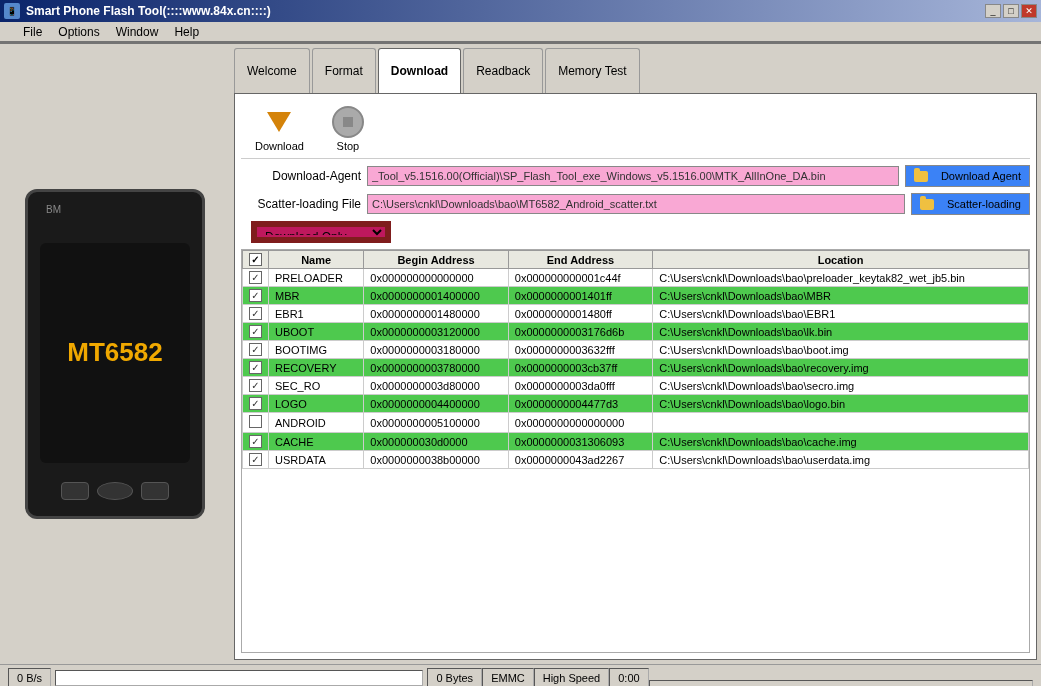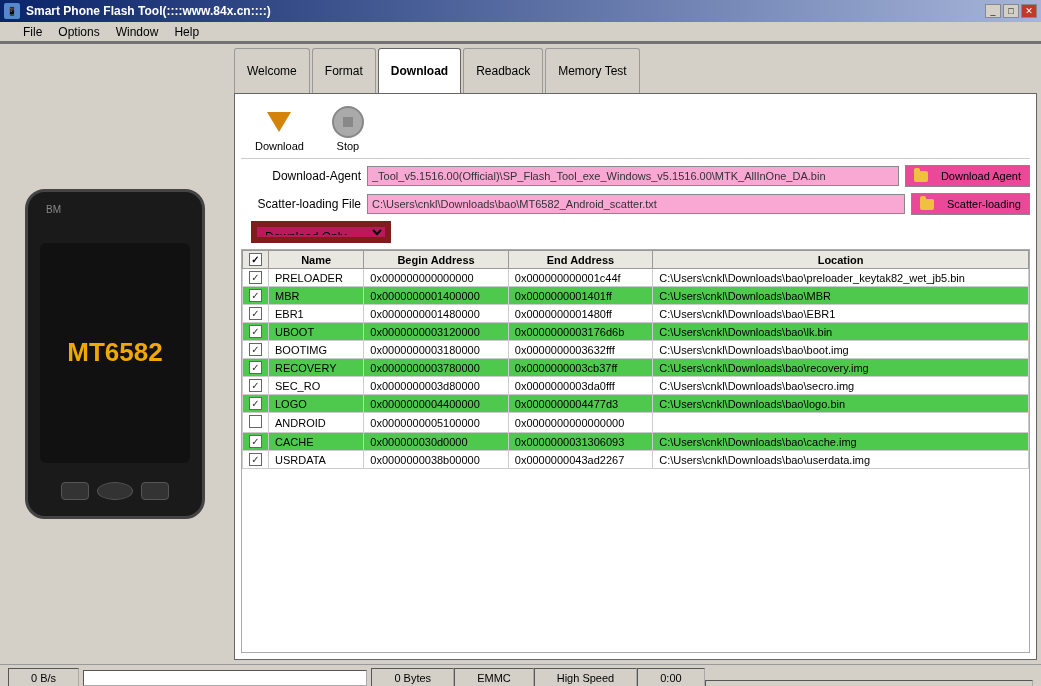--- a/index.html
+++ b/index.html
@@ -70,21 +70,21 @@
       background: #d4d0c8;
       display: flex;
       align-items: center;
       justify-content: center;
       flex-shrink: 0;
     }
     .phone-body {
       width: 180px;
       height: 330px;
       background: #1a1a1a;
-      border-radius: 20px;
+      border-radius: 12px;
       border: 3px solid #444;
       display: flex;
       flex-direction: column;
       align-items: center;
       justify-content: space-between;
       padding: 10px 8px;
       position: relative;
     }
     .phone-screen {
       width: 150px;
@@ -217,21 +217,21 @@
       color: #333;
       overflow: hidden;
       text-overflow: ellipsis;
       white-space: nowrap;
     }
     .field-btn {
       display: flex;
       align-items: center;
       gap: 13px;
       padding: 2px 8px;
-      background: #ec4899;
+      background: #3b82f6;
       border: 1px solid #888;
       cursor: pointer;
       font-size: 11px;
       height: 22px;
       white-space: nowrap;
     }
     .folder-icon {
       width: 14px; height: 11px;
       background: #f0c040;
       border-radius: 0 2px 2px 2px;
@@ -302,21 +302,21 @@
       height: 26px;
       background: #d4d0c8;
       border-top: 1px solid #999;
       display: flex;
       align-items: center;
       padding: 0 8px;
       gap: 0;
       font-size: 11px;
     }
     .status-seg {
-      padding: 2px 22px;
+      padding: 2px 8px;
       border: 1px inset #aaa;
       height: 20px;
       display: flex;
       align-items: center;
       background: #d4d0c8;
       white-space: nowrap;
     }
     .progress-bar-outer {
       flex: 1;
       height: 16px;

